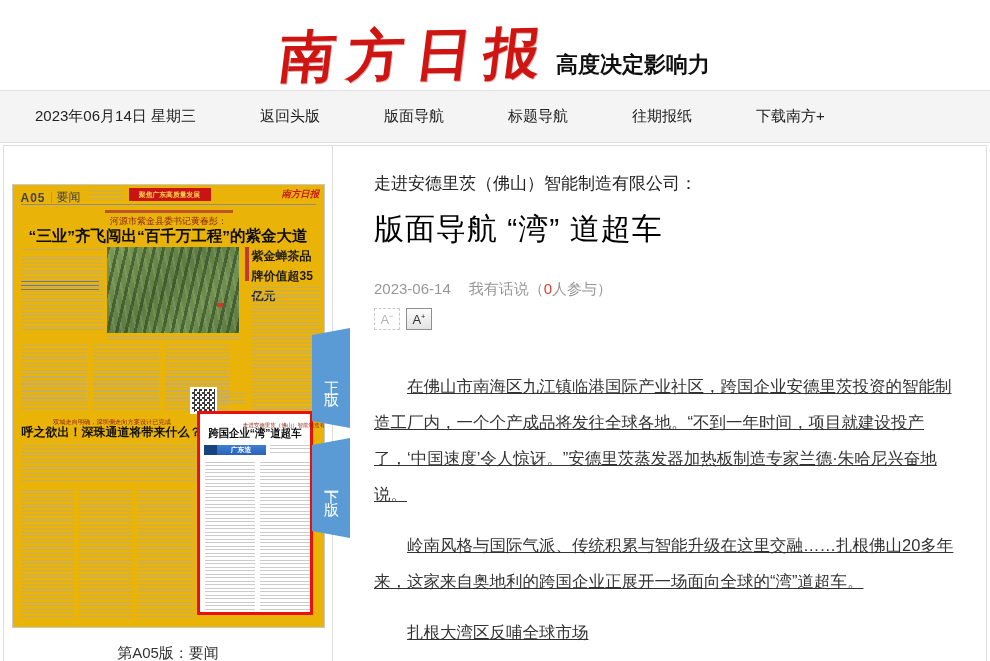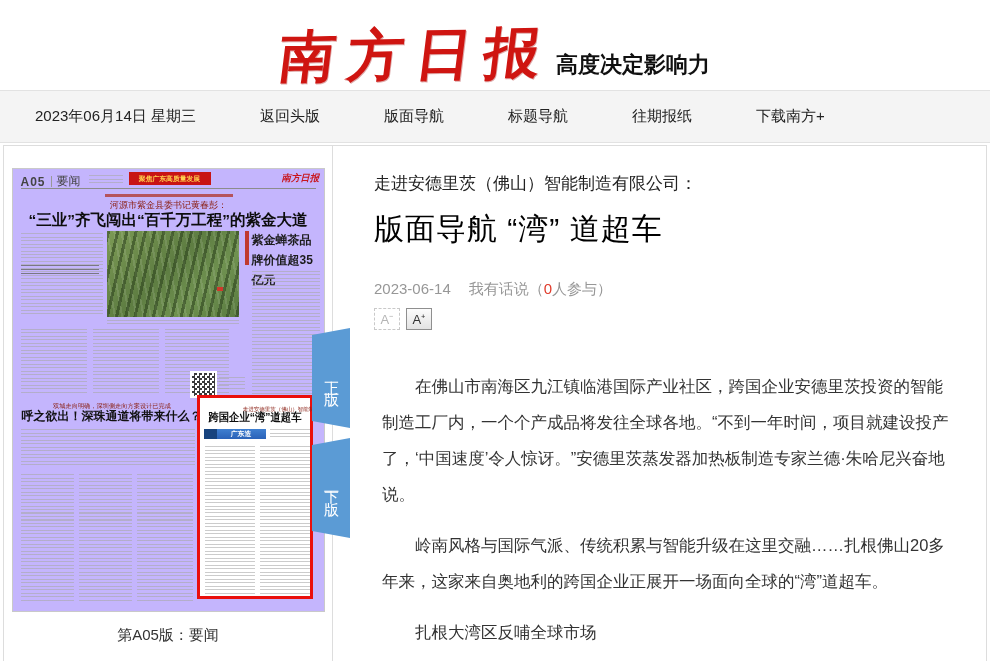--- a/index.html
+++ b/index.html
@@ -27,21 +27,21 @@
     border-top:1px solid #e2e2e2; border-bottom:1px solid #e2e2e2;
     display:flex; align-items:center; padding-left:35px; gap:64px;
     font-size:15px; color:#222; white-space:nowrap;
   }
   .top-nav .nav-item { cursor:pointer; }
   
   .content { margin:2px 3px 0; border:1px solid #ddd; height:562px; display:flex; position:relative; background:#fff; }
   .left-panel { width:329px; border-right:1px solid #ddd; padding-top:22px; position:relative; }
   .paper-caption { text-align:center; margin-top:14px; font-size:15px; color:#333; }
   
-  .paper { width:313px; height:444px; margin:0 auto; position:relative; background:#c4b5fd; border:1px solid #c9c9c9; overflow:hidden; }
+  .paper { width:313px; height:444px; margin:16px auto; position:relative; background:#eab308; border:1px solid #c9c9c9; overflow:hidden; }
   .paper .abs { position:absolute; }
   .tl { position:absolute; background-image:repeating-linear-gradient(180deg,#a9a9a9 0,#a9a9a9 1px,transparent 1px,transparent 3.5px); opacity:.6; }
   .tl.dark { background-image:repeating-linear-gradient(180deg,#6d6d6d 0,#6d6d6d 1.4px,transparent 1.4px,transparent 4px); opacity:.85; }
   .m-left { left:8px; top:4px; font-size:12px; color:#444; display:flex; align-items:center; gap:5px; }
   .m-left .pg { font-weight:bold; letter-spacing:1px; }
   .m-left .sep { width:1px; height:11px; background:#999; }
   .m-banner { left:116px; top:3px; width:82px; height:13px; background:#c81414; overflow:hidden; display:flex; align-items:center; justify-content:center; }
   .m-banner span { display:inline-block; font-size:11px; font-weight:bold; color:#ffd04d; white-space:nowrap; transform:scale(.62); }
   .m-logo { right:5px; top:3px; color:#c8171e; font-family:"DejaVu Serif",serif; font-weight:bold; font-style:italic; font-size:11px; transform:scale(.85); transform-origin:right top; white-space:nowrap; }
   .m-rule { left:8px; right:8px; top:19px; height:1px; background:#8c8c8c; }
@@ -89,21 +89,21 @@
   .a-kicker { font-size:17px; color:#222; }
   .a-title { font-size:30px; color:#000; margin-top:14px; letter-spacing:1px; }
   .a-meta { margin-top:30px; font-size:15px; color:#979797; }
   .a-meta .talk { margin-left:18px; cursor:pointer; }
   .a-meta .cnt { color:#e03a2a; }
   .font-btns { margin-top:9px; display:flex; gap:6px; }
   .fbtn { width:26px; height:22px; display:flex; align-items:center; justify-content:center; font-size:13px; cursor:pointer; }
   .fbtn.dec { border:1px dashed #c9c9c9; color:#b5b5b5; background:#fff; }
   .fbtn.inc { border:1px solid #8f8f8f; color:#333; background:linear-gradient(#fcfcfc,#e3e3e3); }
   .a-body { margin-top:38px; font-size:16.5px; line-height:36px; color:#333; }
-  .a-body p { margin:0 8px 15px; text-indent:2em; }
+  .a-body p { margin:0 0 15px; text-indent:2em;text-decoration:underline; }
 </style>
 </head>
 <body>
 
 <div class="site-header">
   <div class="logo-cn">南方日报</div>
   <div class="logo-tagline">高度决定影响力</div>
 </div>
 
 <div class="top-nav">

